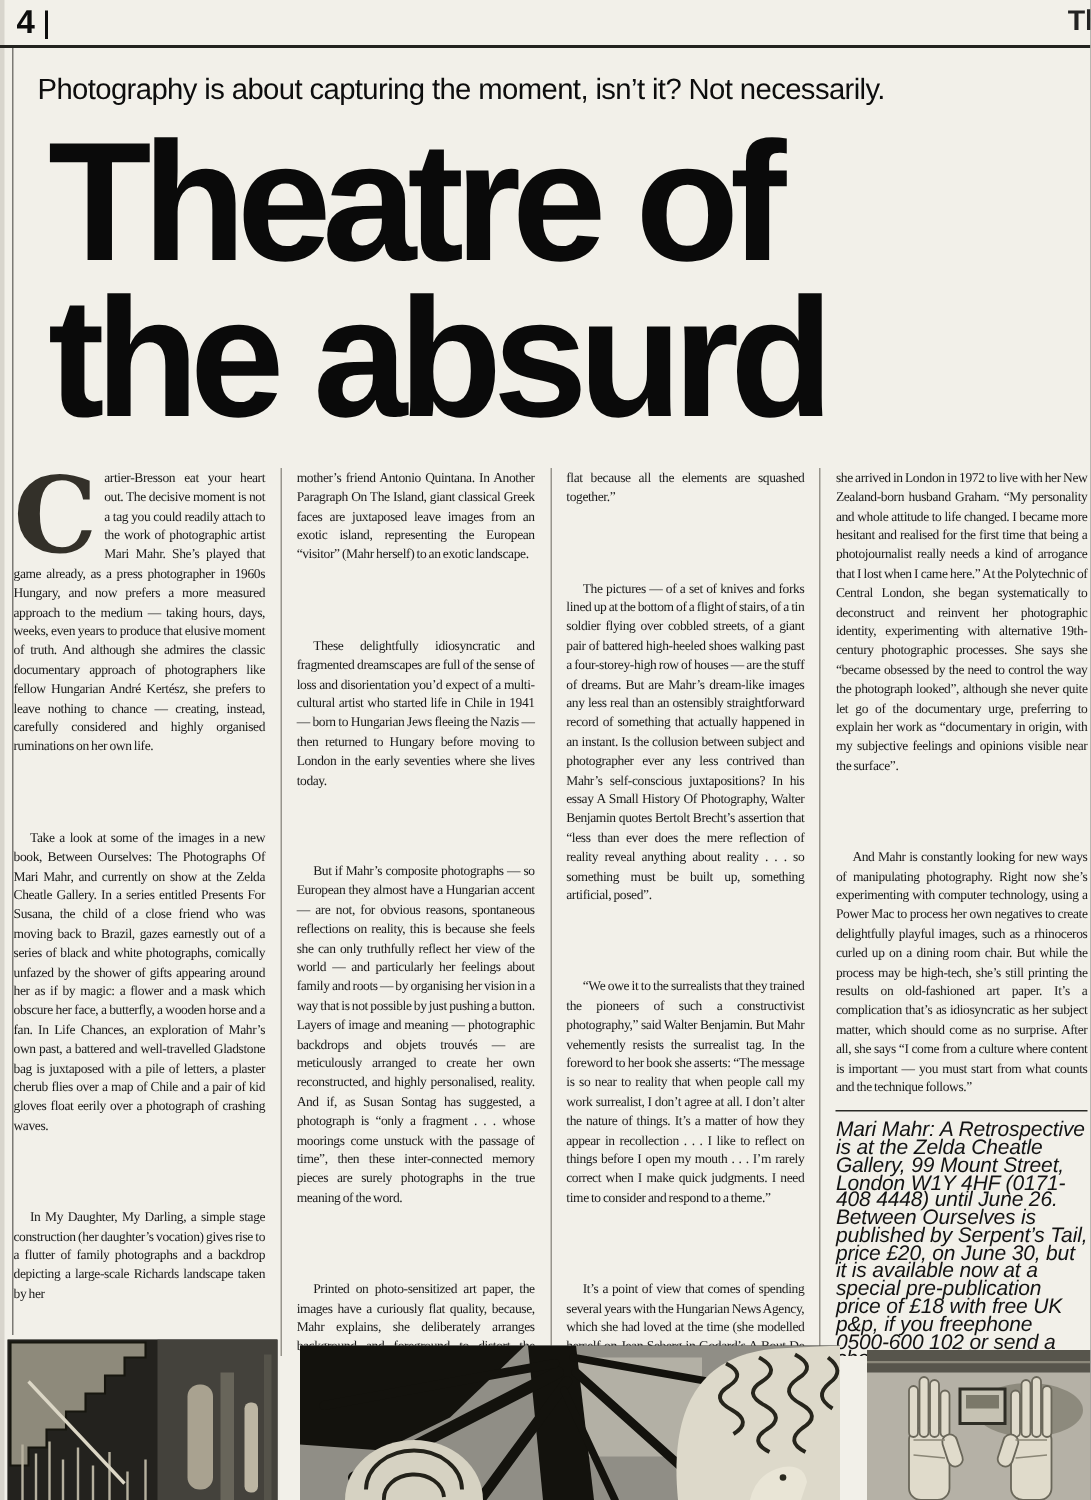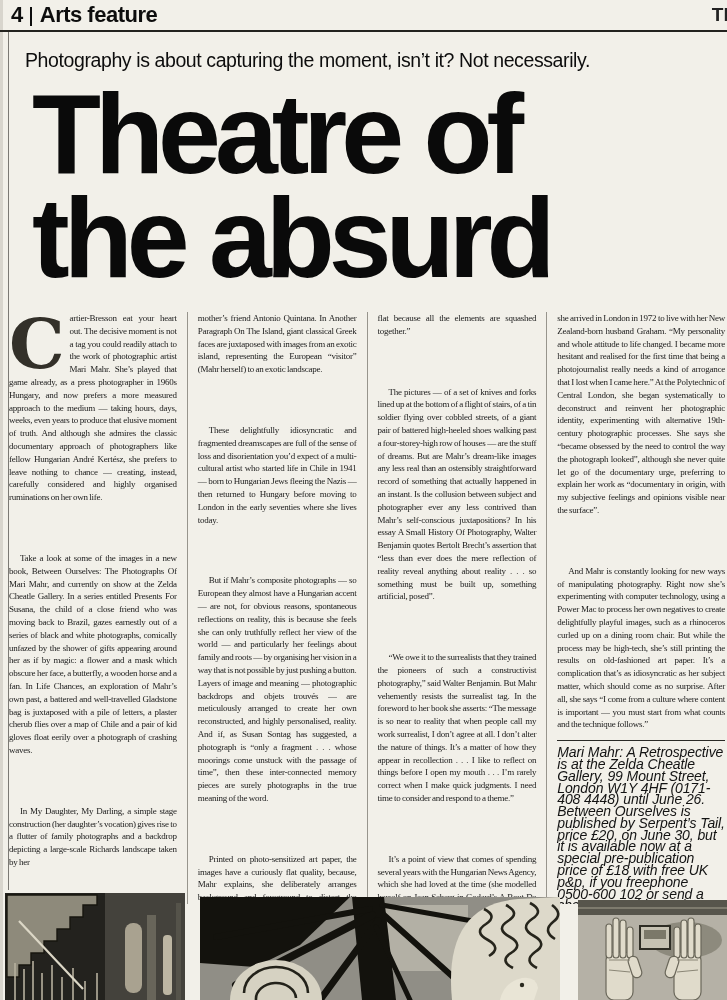--- a/index.html
+++ b/index.html
@@ -56,21 +56,20 @@
 </style>
 </head>
 <body>
 
 <div class="page">
   <div class="scan-edge"></div>
 
   <div class="kicker">
     <span>4</span>
     <span class="bar"></span>
-    <span>Arts feature</span>
   </div>
   <div class="masthead-frag">Th</div>
   <div class="toprule"></div>
   <div class="leftrule"></div>
 
   <div class="standfirst">
     <div>Photography is about capturing the moment, isn’t it? Not necessarily.</div>
   </div>
 
   <h1 class="headline" style="margin:10px">
@@ -78,21 +77,21 @@
     <div>the absurd</div>
   </h1>
 
   <div class="columns">
     <div class="colm c1">
       <p><span class="dropcap">C</span><span>artier-Bresson eat your heart out. The decisive moment is not a tag you could readily attach to the work of photographic artist Mari Mahr. She’s played that game already, as a press photographer in 1960s Hungary, and now prefers a more measured approach to the medium — taking hours, days, weeks, even years to produce that elusive moment of truth. And although she admires the classic documentary approach of photographers like fellow Hungarian André Kertész, she prefers to leave nothing to chance — creating, instead, carefully considered and highly organised ruminations on her own life.</span></p>
       <p class="indent">Take a look at some of the images in a new book, Between Ourselves: The Photographs Of Mari Mahr, and currently on show at the Zelda Cheatle Gallery. In a series entitled Presents For Susana, the child of a close friend who was moving back to Brazil, gazes earnestly out of a series of black and white photographs, comically unfazed by the shower of gifts appearing around her as if by magic: a flower and a mask which obscure her face, a butterfly, a wooden horse and a fan. In Life Chances, an exploration of Mahr’s own past, a battered and well-travelled Gladstone bag is juxtaposed with a pile of letters, a plaster cherub flies over a map of Chile and a pair of kid gloves float eerily over a photograph of crashing waves.</p>
       <p class="indent">In My Daughter, My Darling, a simple stage construction (her daughter’s vocation) gives rise to a flutter of family photographs and a backdrop depicting a large-scale Richards landscape taken by her</p>
     </div>
     <div class="colm c2">
-      <p>mother’s friend Antonio Quintana. In Another Paragraph On The Island, giant classical Greek faces are juxtaposed with images from an exotic island, representing the European “visitor” (Mahr herself) to an exotic landscape.</p>
+      <p>mother’s friend Antonio Quintana. In Another Paragraph On The Island, giant classical Greek faces are juxtaposed leave images from an exotic island, representing the European “visitor” (Mahr herself) to an exotic landscape.</p>
       <p class="indent">These delightfully idiosyncratic and fragmented dreamscapes are full of the sense of loss and disorientation you’d expect of a multi-cultural artist who started life in Chile in 1941 — born to Hungarian Jews fleeing the Nazis — then returned to Hungary before moving to London in the early seventies where she lives today.</p>
       <p class="indent">But if Mahr’s composite photographs — so European they almost have a Hungarian accent — are not, for obvious reasons, spontaneous reflections on reality, this is because she feels she can only truthfully reflect her view of the world — and particularly her feelings about family and roots — by organising her vision in a way that is not possible by just pushing a button. Layers of image and meaning — photographic backdrops and objets trouvés — are meticulously arranged to create her own reconstructed, and highly personalised, reality. And if, as Susan Sontag has suggested, a photograph is “only a fragment . . . whose moorings come unstuck with the passage of time”, then these inter-connected memory pieces are surely photographs in the true meaning of the word.</p>
       <p class="indent">Printed on photo-sensitized art paper, the images have a curiously flat quality, because, Mahr explains, she deliberately arranges background and foreground to distort the traditional perspective. “When you normally look through the camera view-finder you see everything in perspective,” she explains. “My images appear to be</p>
     </div>
     <div class="colm c3">
       <p>flat because all the elements are squashed together.”</p>
       <p class="indent">The pictures — of a set of knives and forks lined up at the bottom of a flight of stairs, of a tin soldier flying over cobbled streets, of a giant pair of battered high-heeled shoes walking past a four-storey-high row of houses — are the stuff of dreams. But are Mahr’s dream-like images any less real than an ostensibly straightforward record of something that actually happened in an instant. Is the collusion between subject and photographer ever any less contrived than Mahr’s self-conscious juxtapositions? In his essay A Small History Of Photography, Walter Benjamin quotes Bertolt Brecht’s assertion that “less than ever does the mere reflection of reality reveal anything about reality . . . so something must be built up, something artificial, posed”.</p>
       <p class="indent">“We owe it to the surrealists that they trained the pioneers of such a constructivist photography,” said Walter Benjamin. But Mahr vehemently resists the surrealist tag. In the foreword to her book she asserts: “The message is so near to reality that when people call my work surrealist, I don’t agree at all. I don’t alter the nature of things. It’s a matter of how they appear in recollection . . . I like to reflect on things before I open my mouth . . . I’m rarely correct when I make quick judgments. I need time to consider and respond to a theme.”</p>
       <p class="indent">It’s a point of view that comes of spending several years with the Hungarian News Agency, which she had loved at the time (she modelled herself on Jean Seberg in Godard’s A Bout De Souffle, to the extent of cropping her hair and keeping it that way ever since) but completely rejected when, aged 31,</p>
     </div>

